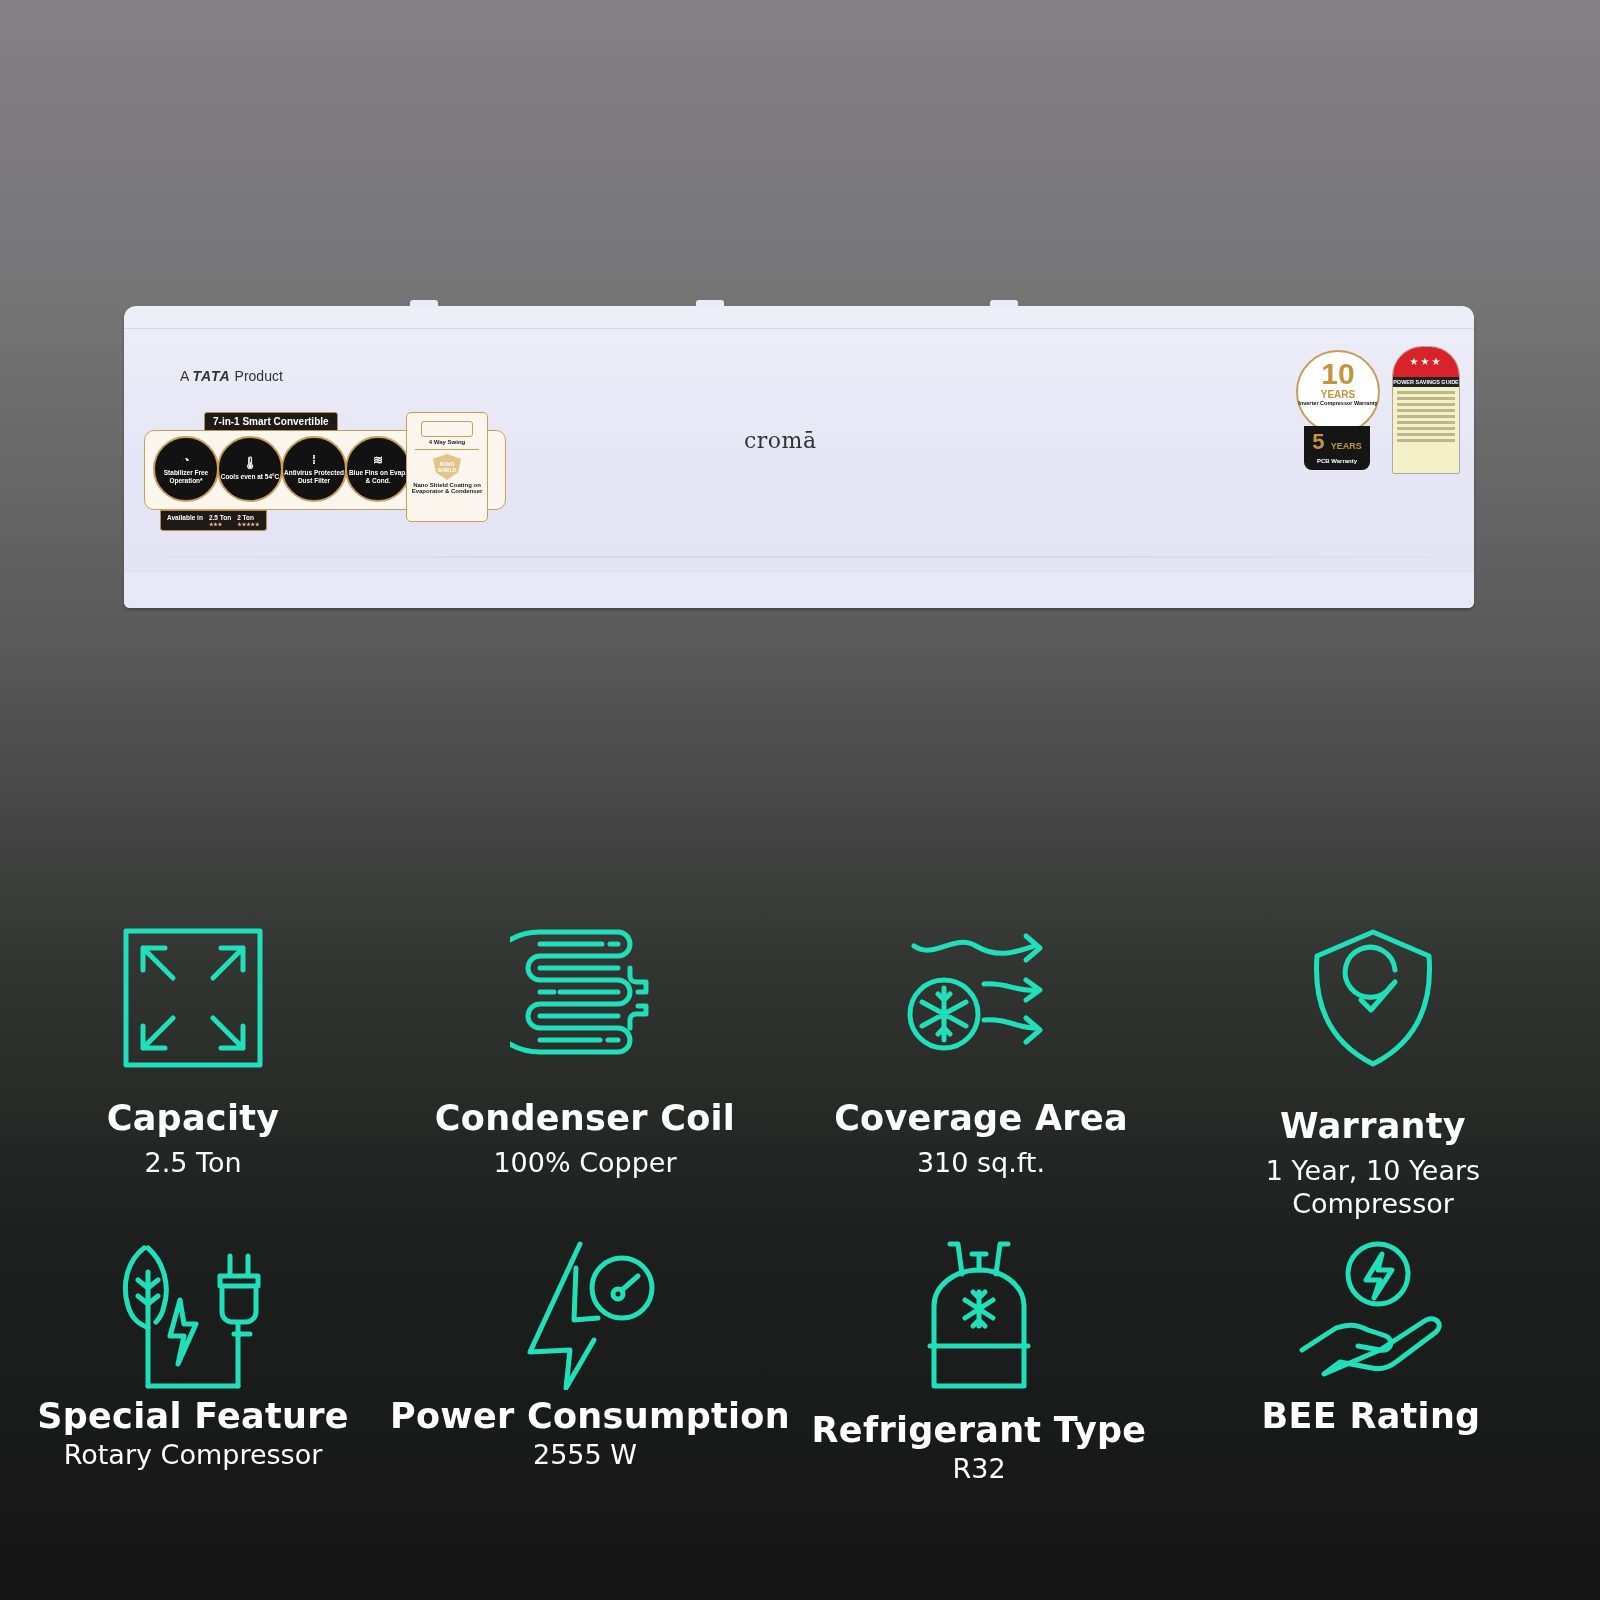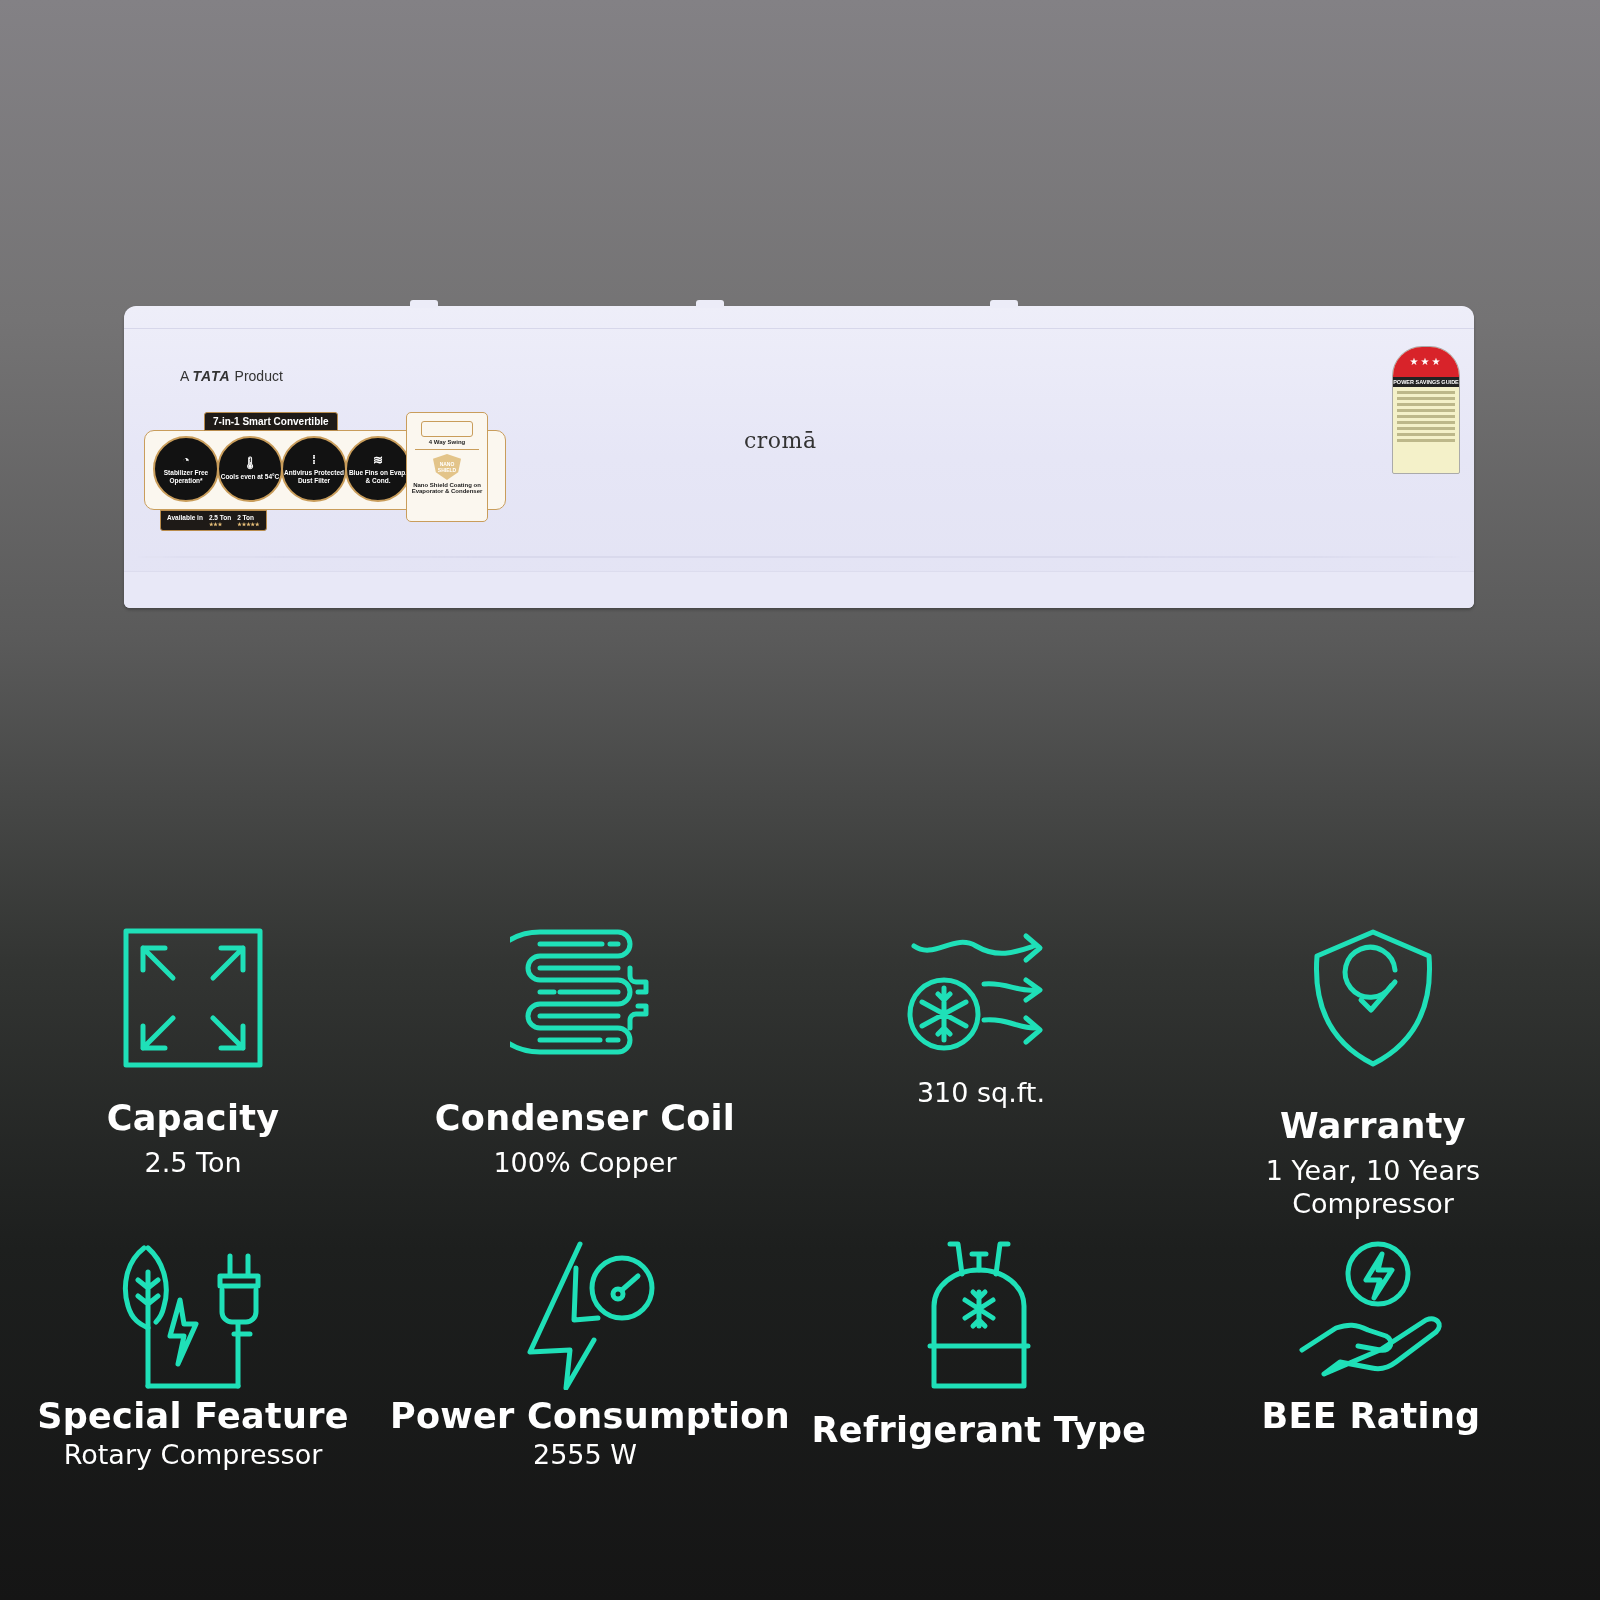--- a/index.html
+++ b/index.html
@@ -126,20 +126,31 @@
     <div>4 Way Swing</div>
     <div class="sep"></div>
     <div class="shield">
         <span>NANO SHIELD</span>
       </div>
     <div>Nano Shield Coating on Evaporator &amp; Condenser</div>
   </div>
 
   <div class="croma">cromā</div>
 
+  <div class="warranty-badge">
+    <div class="wb-circle">
+      <div class="big">10</div>
+      <div class="years">YEARS</div>
+      <div class="small">Inverter Compressor Warranty</div>
+    </div>
+    <div class="wb-bottom">
+      <div class="five"><span style="font-size:22px">5</span> <span>YEARS</span></div>
+      <div class="pcb">PCB Warranty</div>
+    </div>
+  </div>
 
   <div class="star-label">
     <div class="arc">★★★</div>
     <div class="psg">POWER SAVINGS GUIDE</div>
     <div class="rows">
         <div></div>
         <div></div>
         <div></div>
         <div></div>
         <div></div>
@@ -175,20 +186,21 @@
 
 <div class="spec" style="left:786px; top:928px;">
   <svg class="icon" width="150" height="140" viewBox="0 0 150 140">
     <path class="st" d="M8 18 C28 32 48 5 70 18 S110 24 128 18"></path>
     <path class="st" d="M120 8 L134 20 L120 32"></path>
     <circle class="st" cx="38" cy="86" r="34"></circle>
     <path class="st" d="M38 60 V112 M16 74 L60 98 M16 98 L60 74 M32 66 L38 72 L44 66 M32 106 L38 100 L44 106"></path>
     <path class="st" d="M78 56 C100 54 112 64 128 62 M120 52 L134 62 L120 72"></path>
     <path class="st" d="M78 92 C100 90 112 100 128 100 M120 90 L134 102 L120 114"></path>
   </svg>
+  <div class="label" style="margin-top:30px">Coverage Area</div>
   <div class="value" style="margin-top:8px">310 sq.ft.</div>
 </div>
 
 <div class="spec" style="left:1178px; top:928px;">
   <svg class="icon" width="140" height="140" viewBox="0 0 140 140">
     <path class="st" d="M70 4 L126 28 C130 80 110 116 70 136 C30 116 10 80 14 28 Z"></path>
     <path class="st" d="M88 58 A25 25 0 1 1 92 42"></path>
     <path class="st" d="M58 72 L68 82 L92 54"></path>
   </svg>
   <div class="label" style="margin-top:38px">Warranty</div>
@@ -221,20 +233,21 @@
 </div>
 
 <div class="spec" style="left:784px; top:1240px;">
   <svg class="icon" width="150" height="150" viewBox="0 0 150 150">
     <path class="st" d="M46 4 H54 L58 34 M104 4 H96 L92 34 M68 14 H82 M75 14 V30"></path>
     <path class="st" d="M30 146 V66 C30 46 50 30 75 30 C100 30 120 46 120 66 V146 Z"></path>
     <path class="st" d="M26 106 H124"></path>
     <path class="st" d="M75 52 V86 M61 60 L89 78 M61 78 L89 60 M69 52 L75 58 L81 52 M69 86 L75 80 L81 86"></path>
   </svg>
   <div class="label" style="margin-top:20px">Refrigerant Type</div>
+  <div class="value" style="margin-top:2px">R32</div>
 </div>
 
 <div class="spec" style="left:1176px; top:1240px;">
   <svg class="icon" width="150" height="150" viewBox="0 0 150 150">
     <circle class="st" cx="82" cy="34" r="30"></circle>
     <path class="st" d="M86 14 L70 40 H84 L78 58 L96 30 H82 Z"></path>
     <path class="st" d="M6 110 L40 88 C52 84 60 84 72 90 L90 96 C98 100 96 112 84 110 L62 106"></path>
     <path class="st" d="M84 110 L130 80 C140 76 148 84 140 92 L100 122 C92 128 84 130 76 128 L44 122 L28 134 Z"></path>
   </svg>
   <div class="label" style="margin-top:6px">BEE Rating</div>

